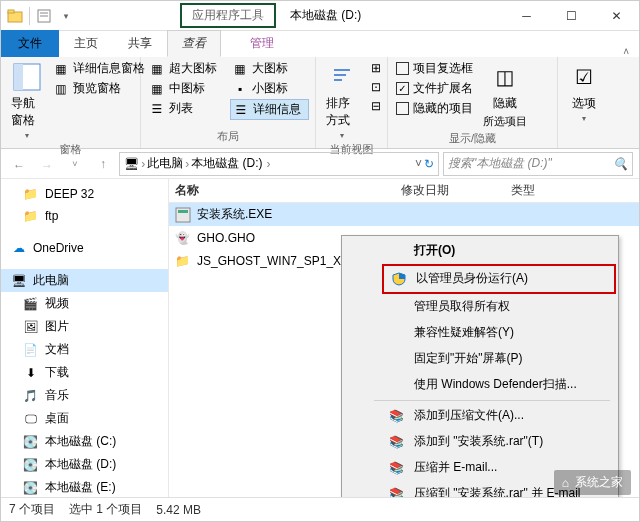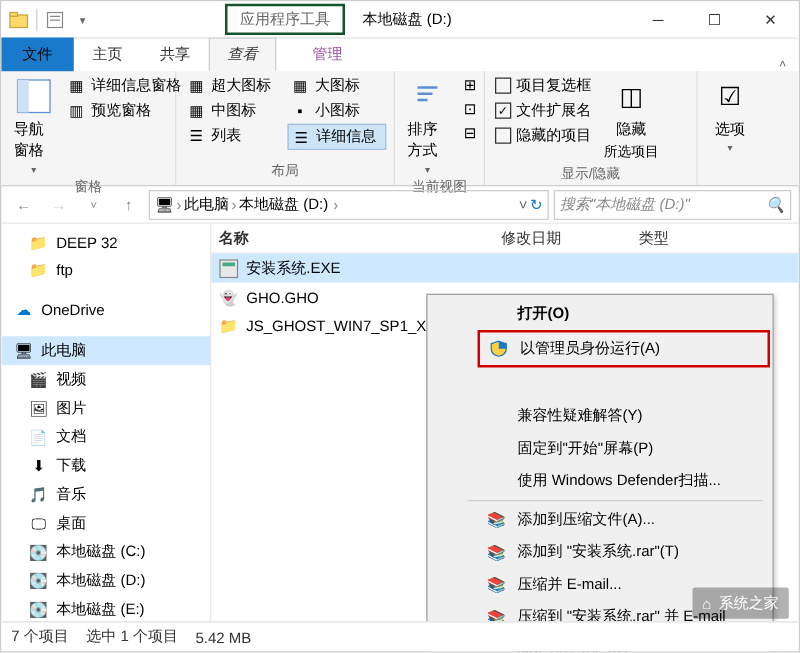--- a/index.html
+++ b/index.html
@@ -337,20 +337,21 @@
       <span class="mico">
         <svg width="14" height="14">
           <path d="M7 1 L13 3 L13 7 Q13 12 7 13 Q1 12 1 7 L1 3 Z" fill="#ffcf3f" stroke="#1979ca"></path>
           <path d="M7 1 L13 3 L13 7 L7 7 Z" fill="#1979ca"></path>
         </svg>
       </span>
       <span>以管理员身份运行(A)</span>
     </div>
   <div class="mitem">
       <span class="mico"></span>
+      <span>管理员取得所有权</span>
     </div>
   <div class="mitem">
       <span class="mico"></span>
       <span>兼容性疑难解答(Y)</span>
     </div>
   <div class="mitem">
       <span class="mico"></span>
       <span>固定到"开始"屏幕(P)</span>
     </div>
   <div class="mitem">

